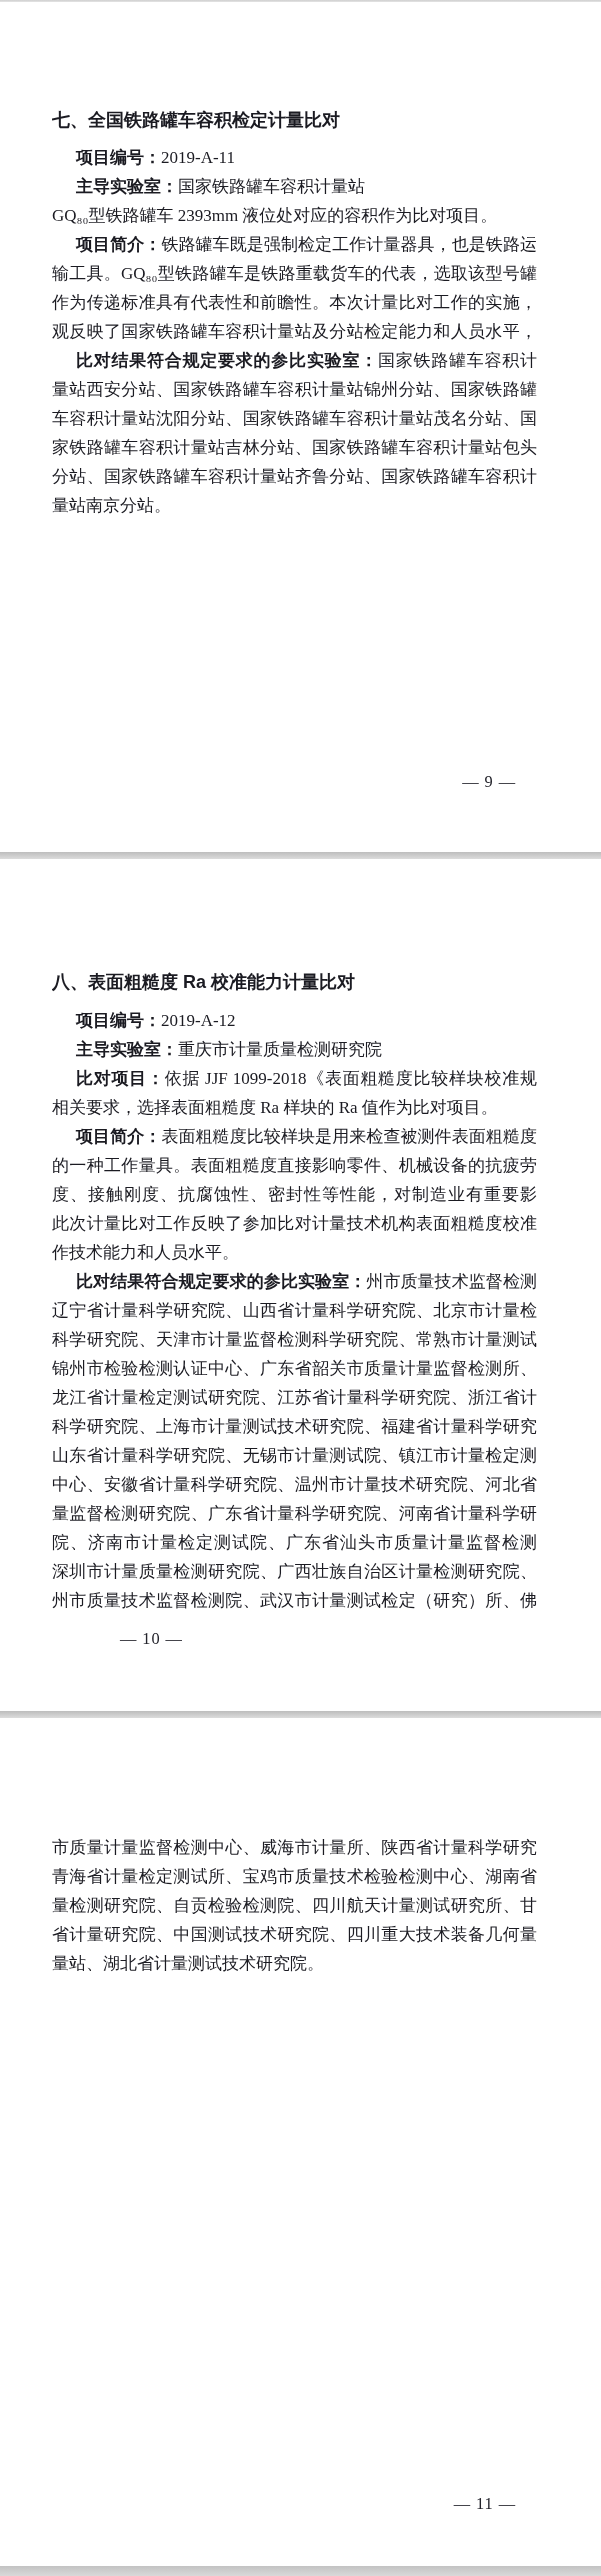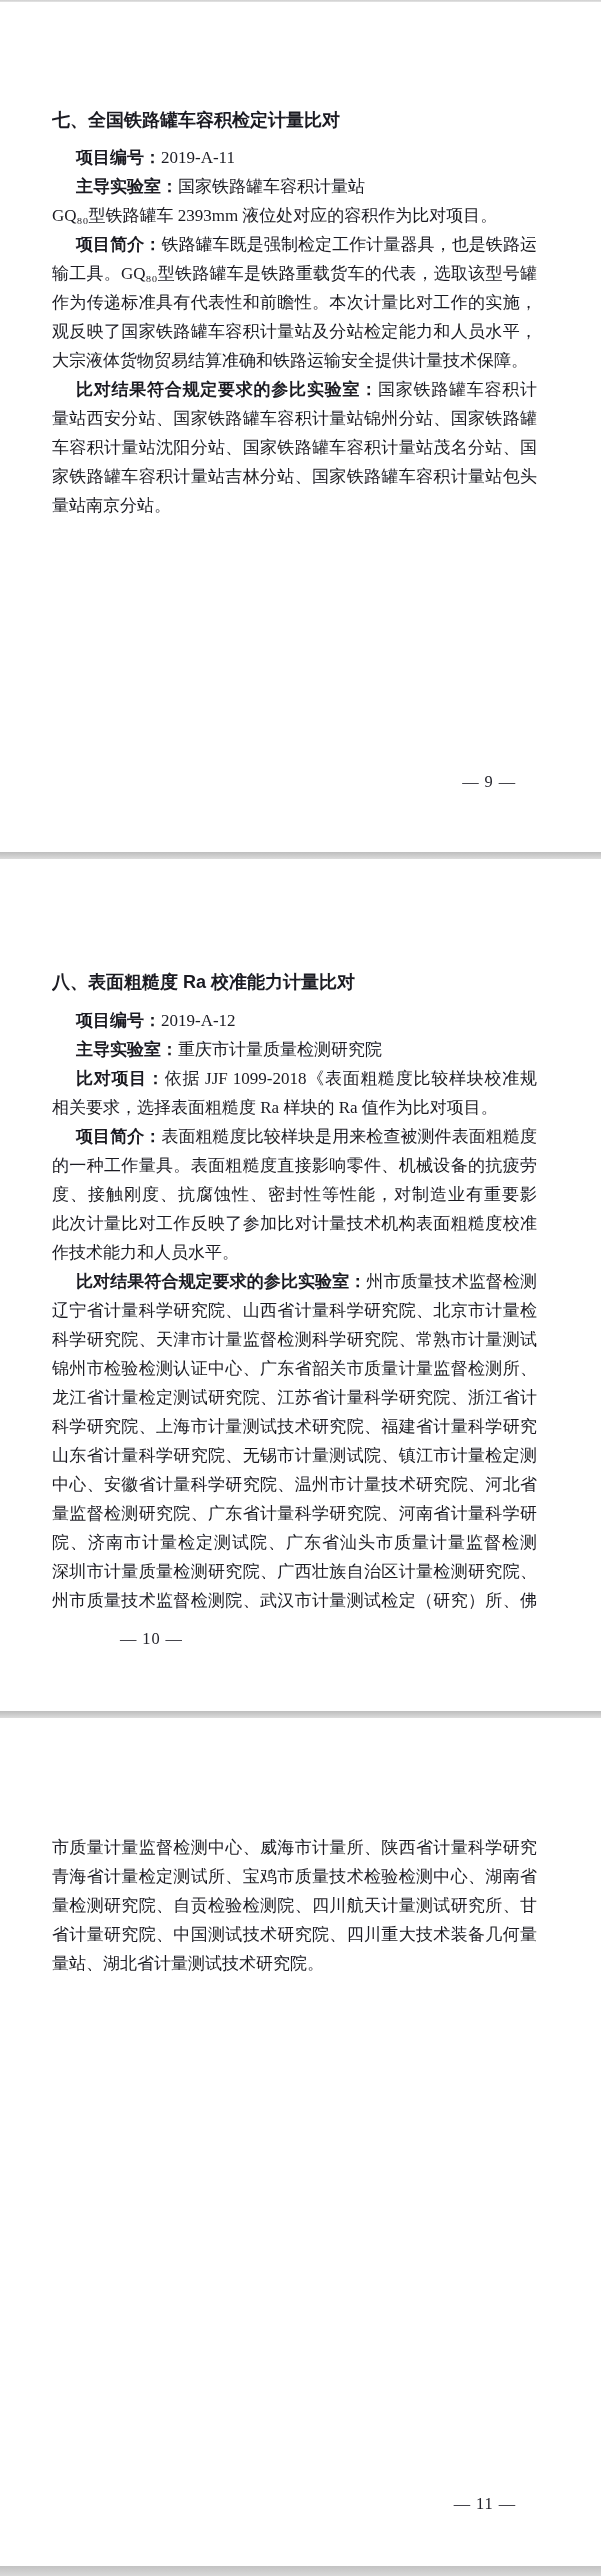--- a/index.html
+++ b/index.html
@@ -46,25 +46,25 @@
   <section class="page page-1" id="page-0">
     <div class="content pt1">
         <div class="line heading">七、全国铁路罐车容积检定计量比对</div>
         <div class="line indent"><span class="lbl">项目编号：</span><span>2019-A-11</span></div>
         <div class="line indent"><span class="lbl">主导实验室：</span><span>国家铁路罐车容积计量站</span></div>
         <div class="line">GQ₈₀型铁路罐车 2393mm 液位处对应的容积作为比对项目。</div>
         <div class="line just indent"><span class="lbl">项目简介：</span><span>铁路罐车既是强制检定工作计量器具，也是铁路运</span></div>
         <div class="line just">输工具。GQ₈₀型铁路罐车是铁路重载货车的代表，选取该型号罐车</div>
         <div class="line just">作为传递标准具有代表性和前瞻性。本次计量比对工作的实施，客</div>
         <div class="line just">观反映了国家铁路罐车容积计量站及分站检定能力和人员水平，为</div>
-        <div class="line">大宗液体货物贸易结算准确和铁路运输安全提供计量技术保障。</div>
         <div class="line just indent"><span class="lbl">比对结果符合规定要求的参比实验室：</span><span>国家铁路罐车容积计</span></div>
         <div class="line just">量站西安分站、国家铁路罐车容积计量站锦州分站、国家铁路罐</div>
         <div class="line just">车容积计量站沈阳分站、国家铁路罐车容积计量站茂名分站、国</div>
         <div class="line just">家铁路罐车容积计量站吉林分站、国家铁路罐车容积计量站包头</div>
+        <div class="line just">分站、国家铁路罐车容积计量站齐鲁分站、国家铁路罐车容积计</div>
         <div class="line">量站南京分站。</div>
       </div>
     <div class="page-num pn-right">— 9 —</div>
   </section>
 
   <div class="page-sep sep-1"></div>
 
   <section class="page page-2" id="page-1">
     <div class="content pt2">
         <div class="line heading">八、表面粗糙度 Ra 校准能力计量比对</div>

